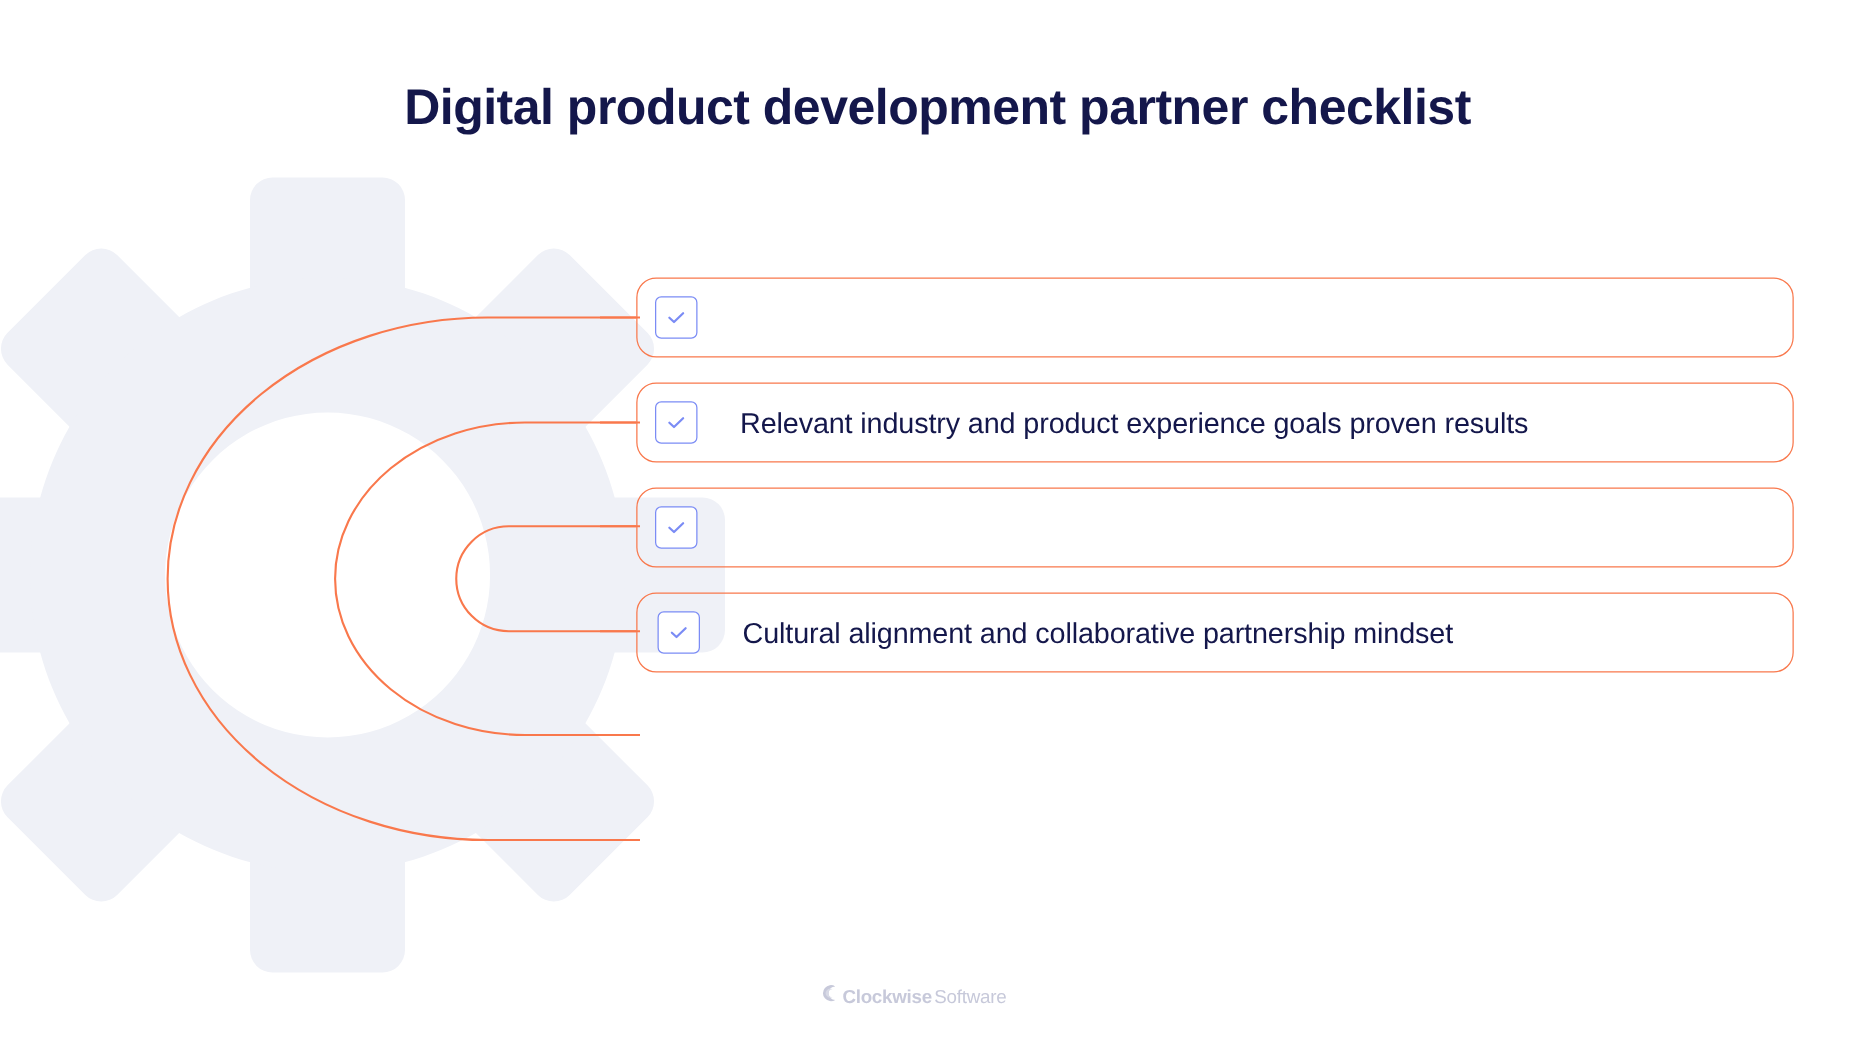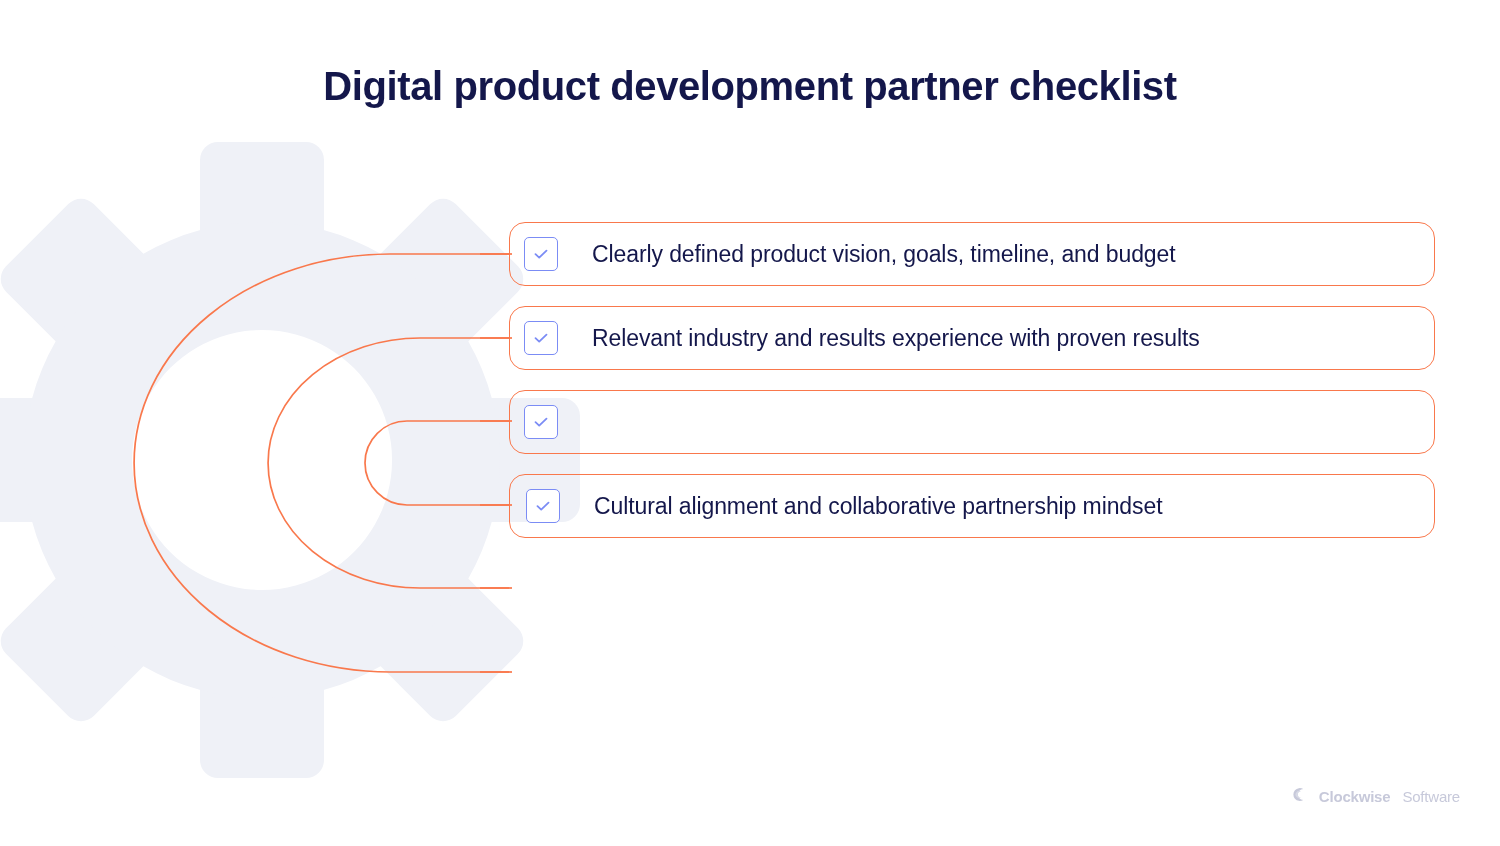--- a/index.html
+++ b/index.html
@@ -87,22 +87,22 @@
   }
 
   
   .footer {
     position: absolute;
     left: 0;
     top: 786px;
     width: 1460px;
     display: flex;
     align-items: center;
-    justify-content: flex-end;
-    gap: 12px;
+    justify-content: center;
+    gap: 2px;
   }
   .footer-mark { display: block; }
   .footer-brand {
     font-size: 15px;
     font-weight: bold;
     color: #c7c9da;
     letter-spacing: -0.2px;
   }
   .footer-suffix {
     font-size: 15px;
@@ -159,30 +159,29 @@
   </svg>
 
   <div class="checklist">
 
     <div class="row">
       <span class="checkbox">
         <svg width="18" height="18" viewBox="0 0 18 18">
             <path d="M3.5 9.2 L7.2 12.6 L14.5 5.6" fill="none" stroke="#7b8cf5" stroke-width="1.8" stroke-linecap="round" stroke-linejoin="round"></path>
           </svg>
       </span>
-      <span class="row-label">Clearly defined product vision, goals, timeline, and budget</span>
-    </div>
-
-    <div class="row">
-      <span class="checkbox">
-        <svg width="18" height="18" viewBox="0 0 18 18">
-            <path d="M3.5 9.2 L7.2 12.6 L14.5 5.6" fill="none" stroke="#7b8cf5" stroke-width="1.8" stroke-linecap="round" stroke-linejoin="round"></path>
-          </svg>
-      </span>
-      <span class="row-label">Relevant industry and results experience with proven results</span>
+    </div>
+
+    <div class="row">
+      <span class="checkbox">
+        <svg width="18" height="18" viewBox="0 0 18 18">
+            <path d="M3.5 9.2 L7.2 12.6 L14.5 5.6" fill="none" stroke="#7b8cf5" stroke-width="1.8" stroke-linecap="round" stroke-linejoin="round"></path>
+          </svg>
+      </span>
+      <span class="row-label">Relevant industry and product experience goals proven results</span>
     </div>
 
     <div class="row">
       <span class="checkbox">
         <svg width="18" height="18" viewBox="0 0 18 18">
             <path d="M3.5 9.2 L7.2 12.6 L14.5 5.6" fill="none" stroke="#7b8cf5" stroke-width="1.8" stroke-linecap="round" stroke-linejoin="round"></path>
           </svg>
       </span>
     </div>
 

